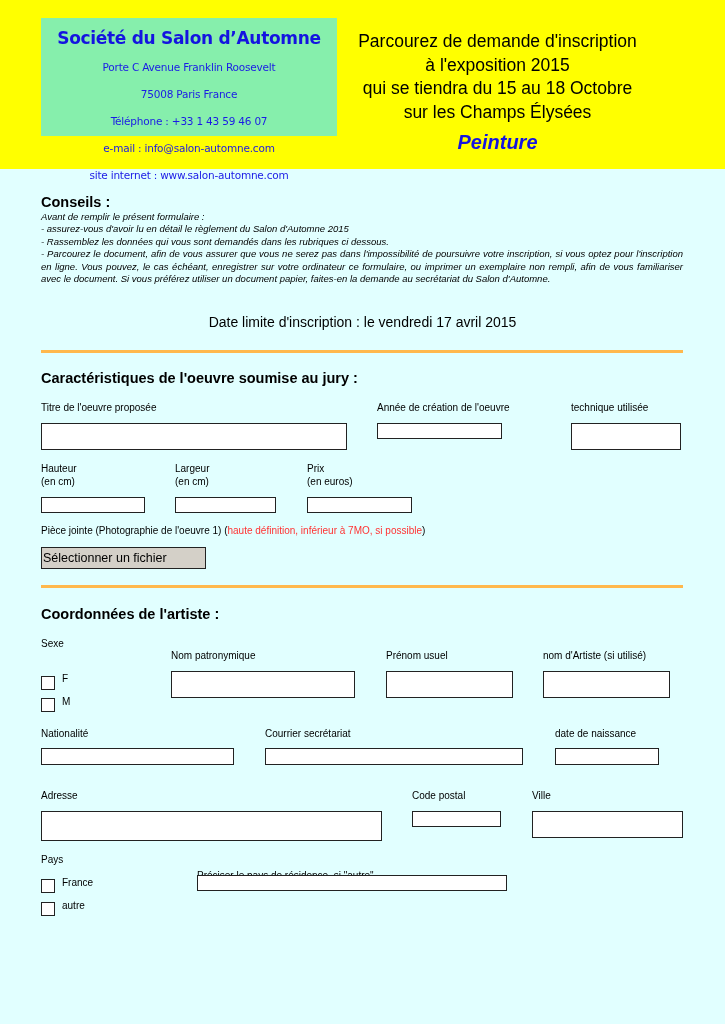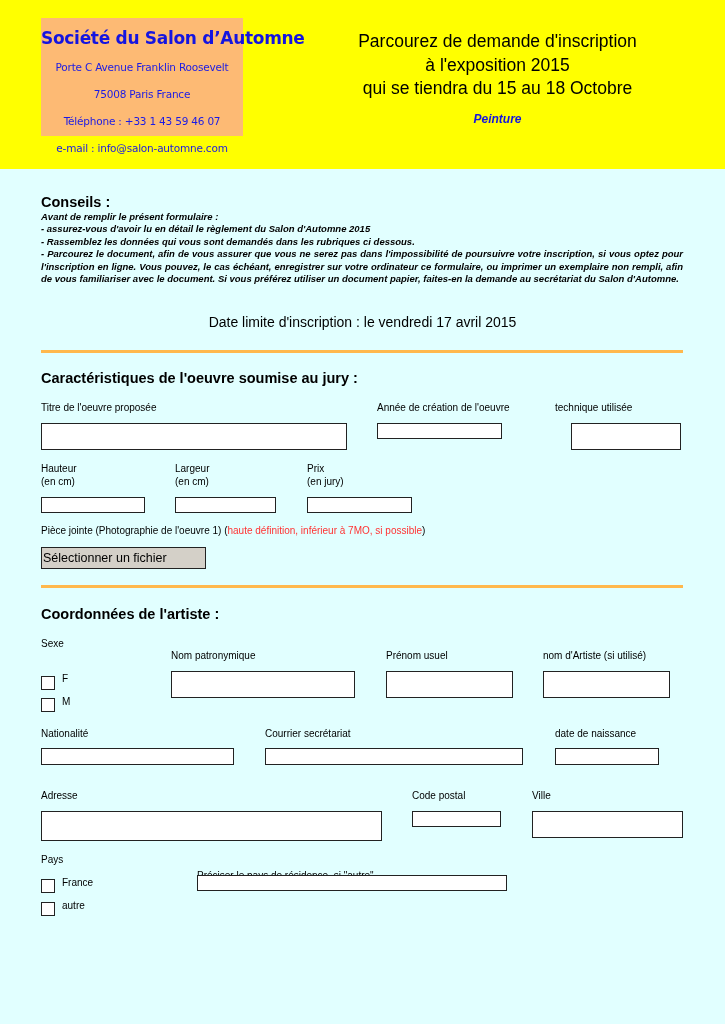--- a/index.html
+++ b/index.html
@@ -9,48 +9,47 @@
       font-family: "Liberation Sans", sans-serif;
       color: #000;
       position: relative;
     }
     .abs { position: absolute; }
     .header {
       left: 0; top: 0; width: 725px; height: 169px;
       background: #ffff00;
     }
     .logo {
-      left: 41px; top: 18px; width: 202px; height: 118px;
-      background: #fdba74;
+      left: 41px; top: 18px; width: 296px; height: 118px;
+      background: #86efac;
       text-align: center;
       color: #1a1ae6;
       font-family: "DejaVu Sans", sans-serif;
     }
     .logo .name {
       font-weight: bold; font-size: 17px; color: #1414e0;
       margin-top: 10px; letter-spacing: -0.3px;
       white-space: nowrap;
     }
     .logo .line { font-size: 10.5px; line-height: 15px; white-space: nowrap; letter-spacing: -0.2px; margin-top: 12px; }
     .logo .line.first { margin-top: 6px; }
     .title-block {
       left: 330px; top: 30px; width: 335px;
       text-align: center;
       font-size: 17.5px; line-height: 23.5px;
     }
     .title-block .sub {
       color: #1414e0; font-weight: bold; font-style: italic;
-      font-size: 12px; margin-top: 7px;
+      font-size: 20px; margin-top: 7px;
     }
     .h2 { font-weight: bold; font-size: 14.5px; }
     .advice {
       left: 41px; top: 211px; width: 642px;
       font-size: 9.5px; font-style: italic; line-height: 12.4px;
       text-align: justify;
-      font-weight: bold;
     }
     .deadline {
       left: 0; width: 725px; top: 314px; text-align: center; font-size: 14px;
     }
     .rule {
       left: 41px; width: 642px; height: 3px; background: #ffb84d;
     }
     .lbl { font-size: 10px; line-height: 12.5px; white-space: nowrap; }
     .field {
       background: #ffffff; border: 1.5px solid #222;
@@ -74,25 +73,27 @@
 </head>
 <body>
 
 <div class="abs header"></div>
 <div class="abs logo">
   <div class="name">Société du Salon d’Automne</div>
   <div class="line">Porte C Avenue Franklin Roosevelt</div>
   <div class="line">75008 Paris France</div>
   <div class="line">Téléphone :   +33 1 43 59 46 07</div>
   <div class="line">e-mail :   info@salon-automne.com</div>
+  <div class="line">site internet :   www.salon-automne.com</div>
 </div>
 <div class="abs title-block">
   <div>Parcourez de demande d'inscription</div>
   <div>à l'exposition 2015</div>
   <div>qui se tiendra du 15 au 18 Octobre</div>
+  <div>sur les Champs Élysées</div>
   <div class="sub">Peinture</div>
 </div>
 
 <div class="abs h2" style="left:41px; top:194px;">Conseils :</div>
 <div class="abs advice">
   <div>Avant de remplir le présent formulaire :</div>
   <div>- assurez-vous d'avoir lu en détail le règlement du Salon d'Automne 2015</div>
   <div>- Rassemblez les données qui vous sont demandés dans les rubriques ci dessous.</div>
   <div>- Parcourez le document, afin de vous assurer que vous ne serez pas dans l'impossibilité de poursuivre votre inscription, si vous optez pour l'inscription en ligne. Vous pouvez, le cas échéant, enregistrer sur votre ordinateur ce formulaire, ou imprimer un exemplaire non rempli, afin de vous familiariser avec le document. Si vous préférez utiliser un document papier, faites-en la demande au secrétariat du Salon d'Automne.</div>
 </div>
@@ -101,38 +102,38 @@
 <div class="abs rule" style="top:350px;"></div>
 
 <div class="abs h2" style="left:41px; top:370px;">Caractéristiques de l'oeuvre soumise au jury :</div>
 
 <div class="abs lbl" style="left:41px; top:402px;">Titre de l'oeuvre  proposée</div>
 <input class="abs field" style="left: 41px; top: 423px; width: 306px; height: 27px;" value="">
 
 <div class="abs lbl" style="left:377px; top:402px;">Année de création de l'oeuvre</div>
 <input class="abs field" style="left: 377px; top: 423px; width: 125px; height: 16px;" value="">
 
-<div class="abs lbl" style="left:555px; top:402px;">technique utilisée</div>
+<div class="abs lbl" style="left:571px; top:402px;">technique utilisée</div>
 <input class="abs field" style="left: 571px; top: 423px; width: 110px; height: 27px;" value="">
 
 <div class="abs lbl" style="left:41px; top:463px;">
   <div>Hauteur</div>
   <div>(en cm)</div>
 </div>
 <input class="abs field" style="left: 41px; top: 497px; width: 104px; height: 16px;" value="">
 
 <div class="abs lbl" style="left:175px; top:463px;">
   <div>Largeur</div>
   <div>(en cm)</div>
 </div>
 <input class="abs field" style="left: 175px; top: 497px; width: 101px; height: 16px;" value="">
 
 <div class="abs lbl" style="left:307px; top:463px;">
   <div>Prix</div>
-  <div>(en jury)</div>
+  <div>(en euros)</div>
 </div>
 <input class="abs field" style="left: 307px; top: 497px; width: 105px; height: 16px;" value="">
 
 <div class="abs lbl" style="left:41px; top:525px;"><span>Pièce jointe (Photographie de l'oeuvre 1) (</span><span class="red">haute définition, inférieur à 7MO, si possible</span><span>)</span></div>
 <button class="abs file-btn">Sélectionner un fichier</button>
 
 <div class="abs rule" style="top:585px;"></div>
 
 <div class="abs h2" style="left:41px; top:606px;">Coordonnées de l'artiste :</div>
 

